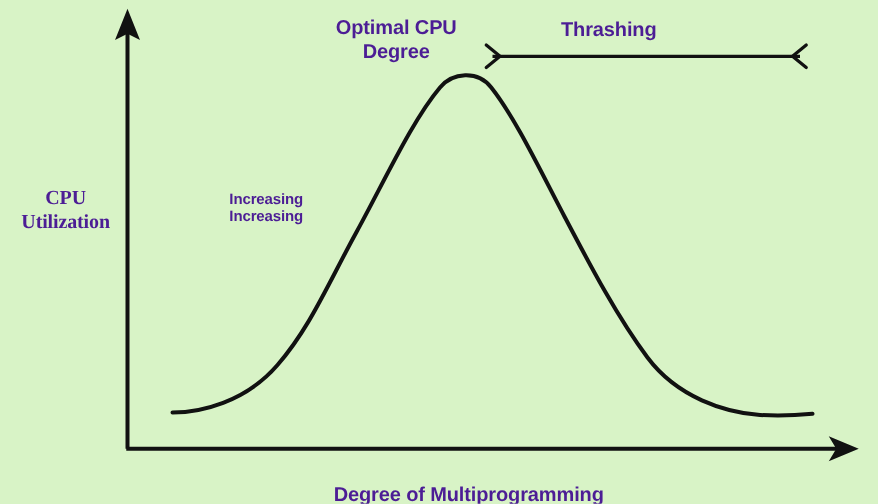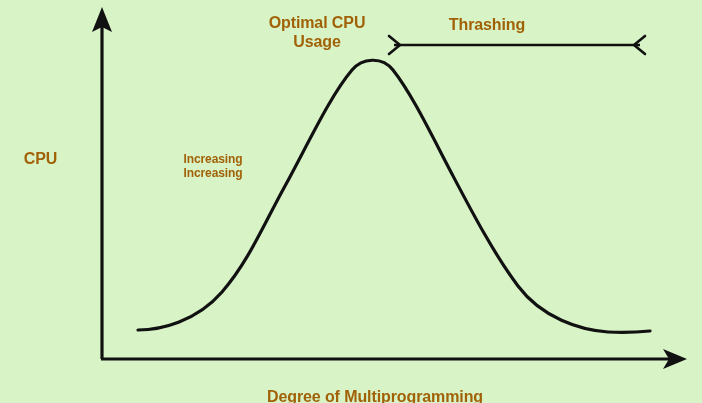--- a/index.html
+++ b/index.html
@@ -22,33 +22,34 @@
   #diagram-svg {
     position: absolute;
     left: 0;
     top: 0;
     width: 702px;
     height: 403px;
     display: block;
   }
   .lbl {
     position: absolute;
-    color: #a16207;
+    color: #4c1d95;
     font-weight: bold;
     font-family: "Liberation Sans", sans-serif;
     white-space: nowrap;
     line-height: 1.18;
     text-align: center;
     letter-spacing: -0.1px;
   }
   #label-cpu-utilization {
-    left: 0px;
+    left: 12px;
     top: 150px;
     width: 81px;
     font-size: 16px;
+    font-family: Liberation Serif, serif;
   }
   #label-increasing-throughput {
     left: 147px;
     top: 152px;
     width: 132px;
     font-size: 12px;
   }
   #label-optimal-cpu-usage {
     left: 252px;
     top: 14px;
@@ -100,30 +101,31 @@
 
     <g>
       <line x1="394" y1="45" x2="640" y2="45" stroke="#111111" stroke-width="2.6"></line>
       <path d="M 389 36 L 400 45 L 389 54" fill="none" stroke="#111111" stroke-width="2.6" stroke-linecap="round" stroke-linejoin="round"></path>
       <path d="M 645 36 L 634 45 L 645 54" fill="none" stroke="#111111" stroke-width="2.6" stroke-linecap="round" stroke-linejoin="round"></path>
     </g>
   </svg>
 
   <div class="lbl" id="label-cpu-utilization">
     <span>CPU</span>
+    <span>Utilization</span>
   </div>
 
   <div class="lbl" id="label-increasing-throughput">
     <span>Increasing</span>
     <span>Increasing</span>
   </div>
 
   <div class="lbl" id="label-optimal-cpu-usage">
     <span>Optimal CPU</span>
-    <span>Usage</span>
+    <span>Degree</span>
   </div>
 
   <div class="lbl" id="label-thrashing">
     <span>Thrashing</span>
   </div>
 
   <div class="lbl" id="label-degree-multiprogramming">
     <span>Degree of Multiprogramming</span>
   </div>
 

